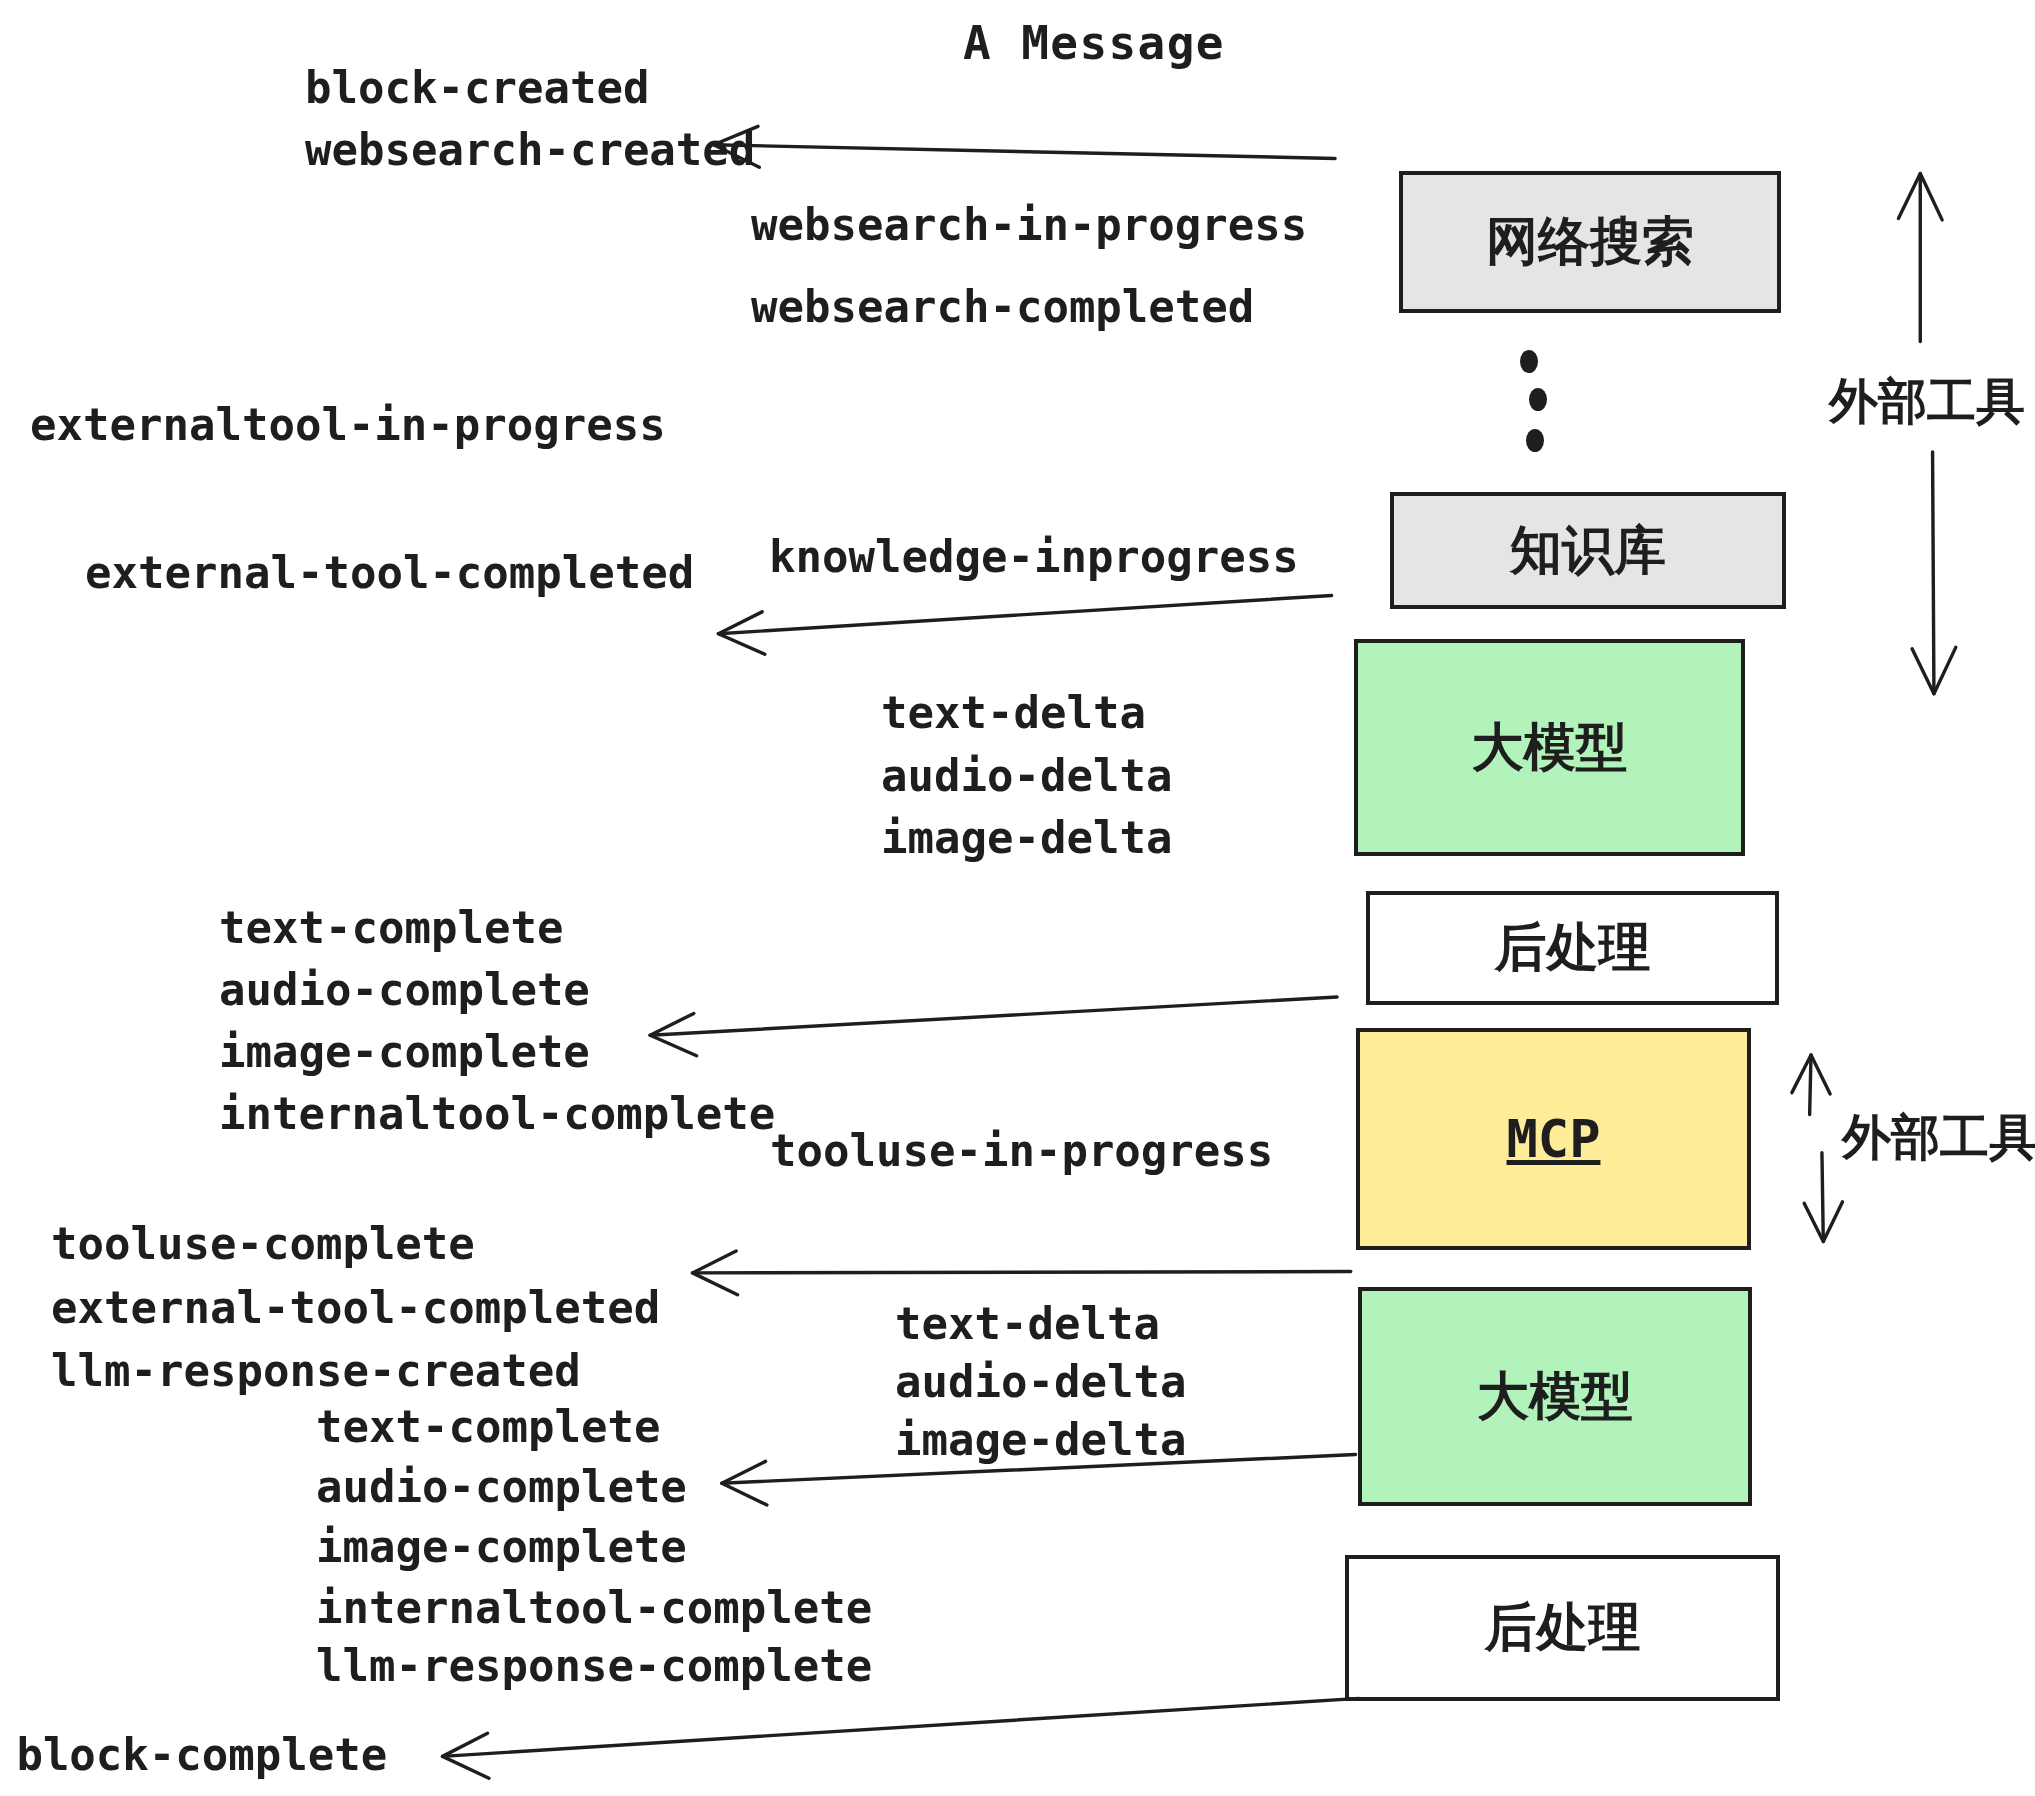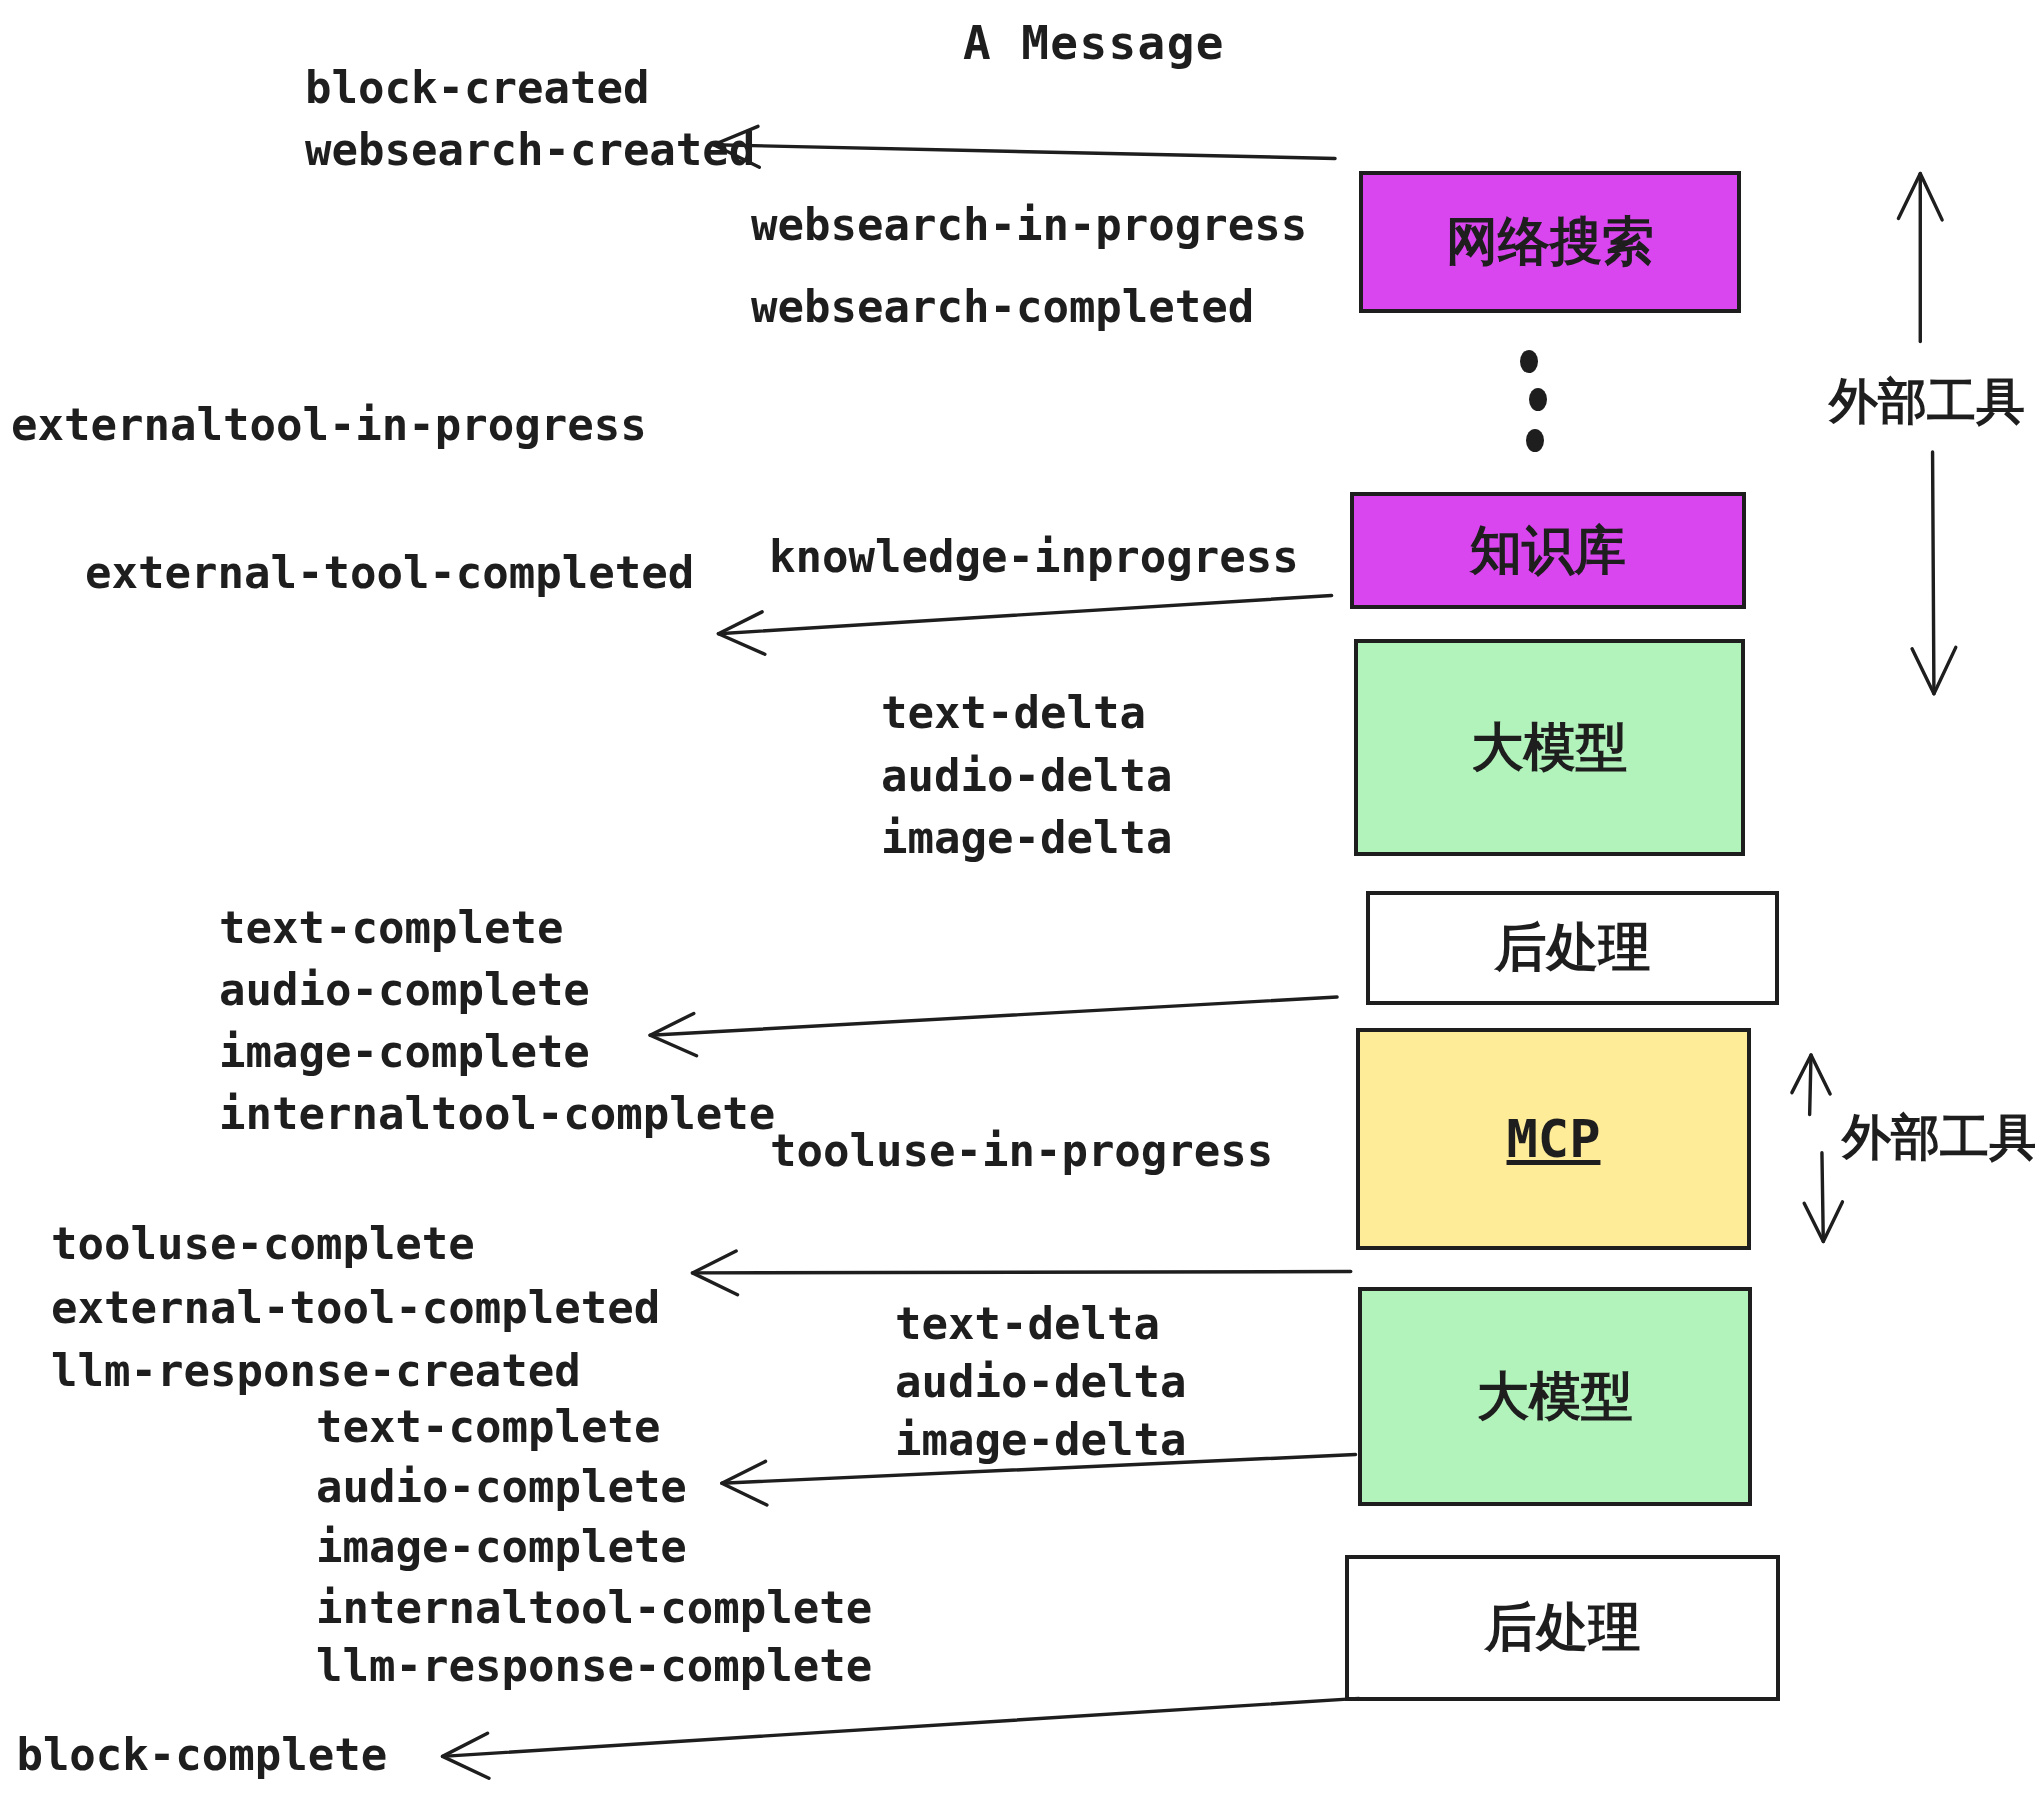--- a/index.html
+++ b/index.html
@@ -30,21 +30,21 @@
     border: 4.1px solid #1e1e1e;
     display: flex;
     align-items: center;
     justify-content: center;
     font-family: "DejaVu Sans", "Liberation Sans", sans-serif;
     font-weight: 600;
     font-size: 52px;
     white-space: nowrap;
     box-sizing: border-box;
   }
-  .box.pink   { background: #d946ef; }
+  .box.pink   { background: #e5e5e5; margin-left: 40px; }
   .box.green  { background: #b2f2bb; }
   .box.yellow { background: #ffec99; }
   .box.white  { background: #ffffff; }
   .box.mono-label { font-family: "DejaVu Sans Mono", "Liberation Mono", monospace; font-weight: bold; }
   .dot {
     position: absolute;
     width: 18px; height: 23px;
     background: #1e1e1e;
     border-radius: 50%;
   }
@@ -73,21 +73,21 @@
 <body>
 
 <div class="canvas">
 
   <div class="title">A Message</div>
 
   <div class="ev" style="left:305px;  top:65px;">block-created</div>
   <div class="ev" style="left:305px;  top:127px;">websearch-created</div>
   <div class="ev" style="left:751px; top:284px;">websearch-completed</div>
   <div class="ev" style="left:751px; top:202px;">websearch-in-progress</div>
-  <div class="ev" style="left:11px;   top:402px;text-align:right;">externaltool-in-progress</div>
+  <div class="ev" style="left:30px;   top:402px;text-align:right;">externaltool-in-progress</div>
   <div class="ev" style="left:769px; top:534px;">knowledge-inprogress</div>
   <div class="ev" style="left:85px;  top:550px;">external-tool-completed</div>
   <div class="ev" style="left:881px; top:690px;">text-delta</div>
   <div class="ev" style="left:881px; top:753px;">audio-delta</div>
   <div class="ev" style="left:881px; top:815px;">image-delta</div>
   <div class="ev" style="left:219px;  top:905px;">text-complete</div>
   <div class="ev" style="left:219px;  top:967px;">audio-complete</div>
   <div class="ev" style="left:219px;  top:1029px;">image-complete</div>
   <div class="ev" style="left:219px;  top:1091px;">internaltool-complete</div>
   <div class="ev" style="left:770px; top:1128px;">tooluse-in-progress</div>

